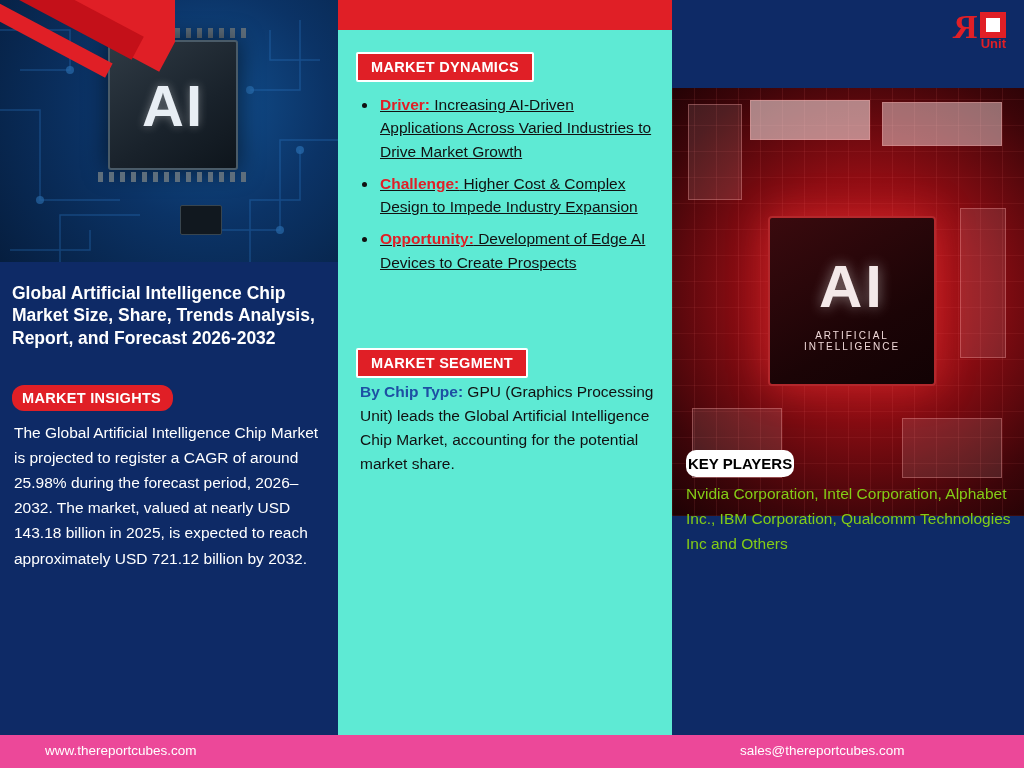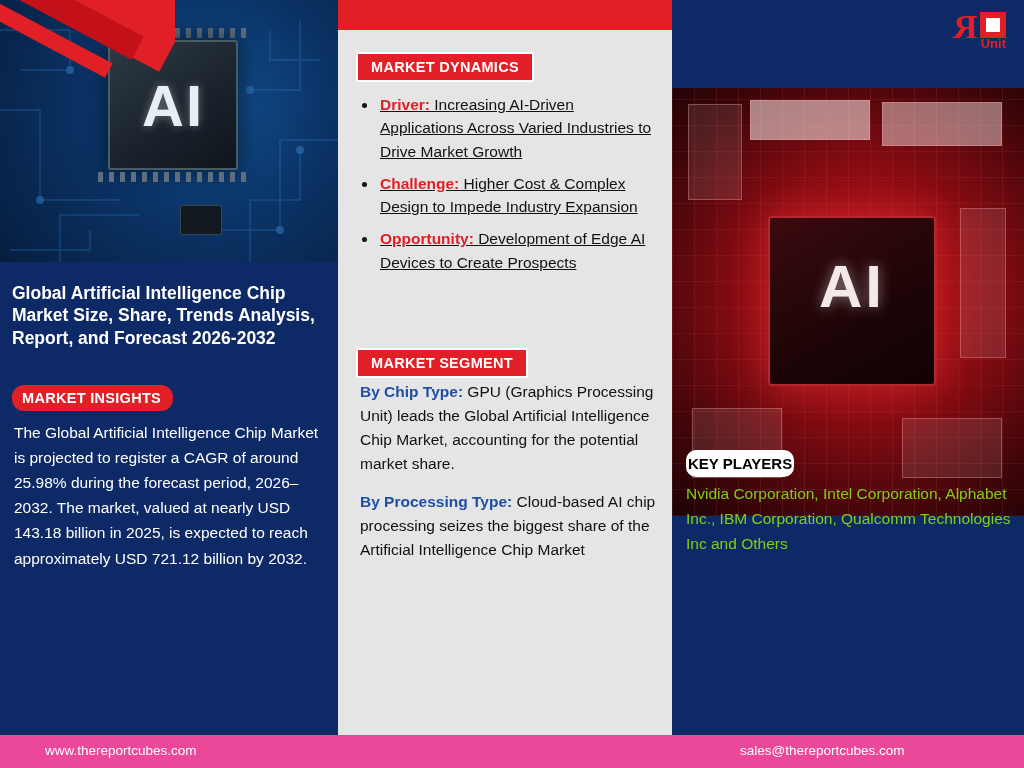--- a/index.html
+++ b/index.html
@@ -112,21 +112,21 @@
     width: 316px;
     color: #ffffff;
     font-size: 15.5px;
     line-height: 1.62;
   }
 
   
   .center-col {
     position: absolute; left: 338px; top: 0;
     width: 334px; height: 740px;
-    background: #e5e5e5;
+    background: #5eead4;
   }
   .center-topbar {
     position: absolute; left: 0; top: 0;
     width: 334px; height: 30px;
     background: #e01f26;
   }
   .sec-badge {
     display: inline-block;
     background: #e01f26;
     color: #ffffff;
@@ -338,23 +338,20 @@
     </ul>
 
     <div class="seg-badge-wrap">
       <span class="sec-badge">MARKET SEGMENT</span>
     </div>
 
     <div class="seg-body">
       <p>
         <span class="lbl-blue">By Chip Type:</span><span> GPU (Graphics Processing Unit) leads the Global Artificial Intelligence Chip Market, accounting for the potential market share.</span>
       </p>
-      <p>
-        <span class="lbl-blue">By Processing Type:</span><span> Cloud-based AI chip processing seizes the biggest share of the Artificial Intelligence Chip Market</span>
-      </p>
     </div>
   </div>
 
   <div class="right-col">
     <div class="logo">
       <span class="logo-r">R</span>
       <span class="logo-cube"></span>
     </div>
     <div class="logo-text">Unit</div>
 
@@ -362,20 +359,21 @@
       <div class="red-chip-bg"></div>
       <div class="red-grid"></div>
       <div class="red-block rb1"></div>
       <div class="red-block rb2"></div>
       <div class="red-block rb3"></div>
       <div class="red-block rb4"></div>
       <div class="red-block rb5"></div>
       <div class="red-block rb6"></div>
       <div class="red-chip-square">
         <div class="red-chip-ai">AI</div>
+        <div class="red-chip-sub">ARTIFICIAL INTELLIGENCE</div>
       </div>
     </div>
 
     <div class="key-badge" style="left:14px; top:450px; position:absolute;">KEY PLAYERS</div>
     <div class="key-text" style="left:14px; top:482px; width:330px; position:absolute;">Nvidia Corporation, Intel Corporation, Alphabet Inc., IBM Corporation, Qualcomm Technologies Inc and Others</div>
   </div>
 
   <div class="footer">
     <div class="footer-left">www.thereportcubes.com</div>
     <div class="footer-right">sales@thereportcubes.com</div>

